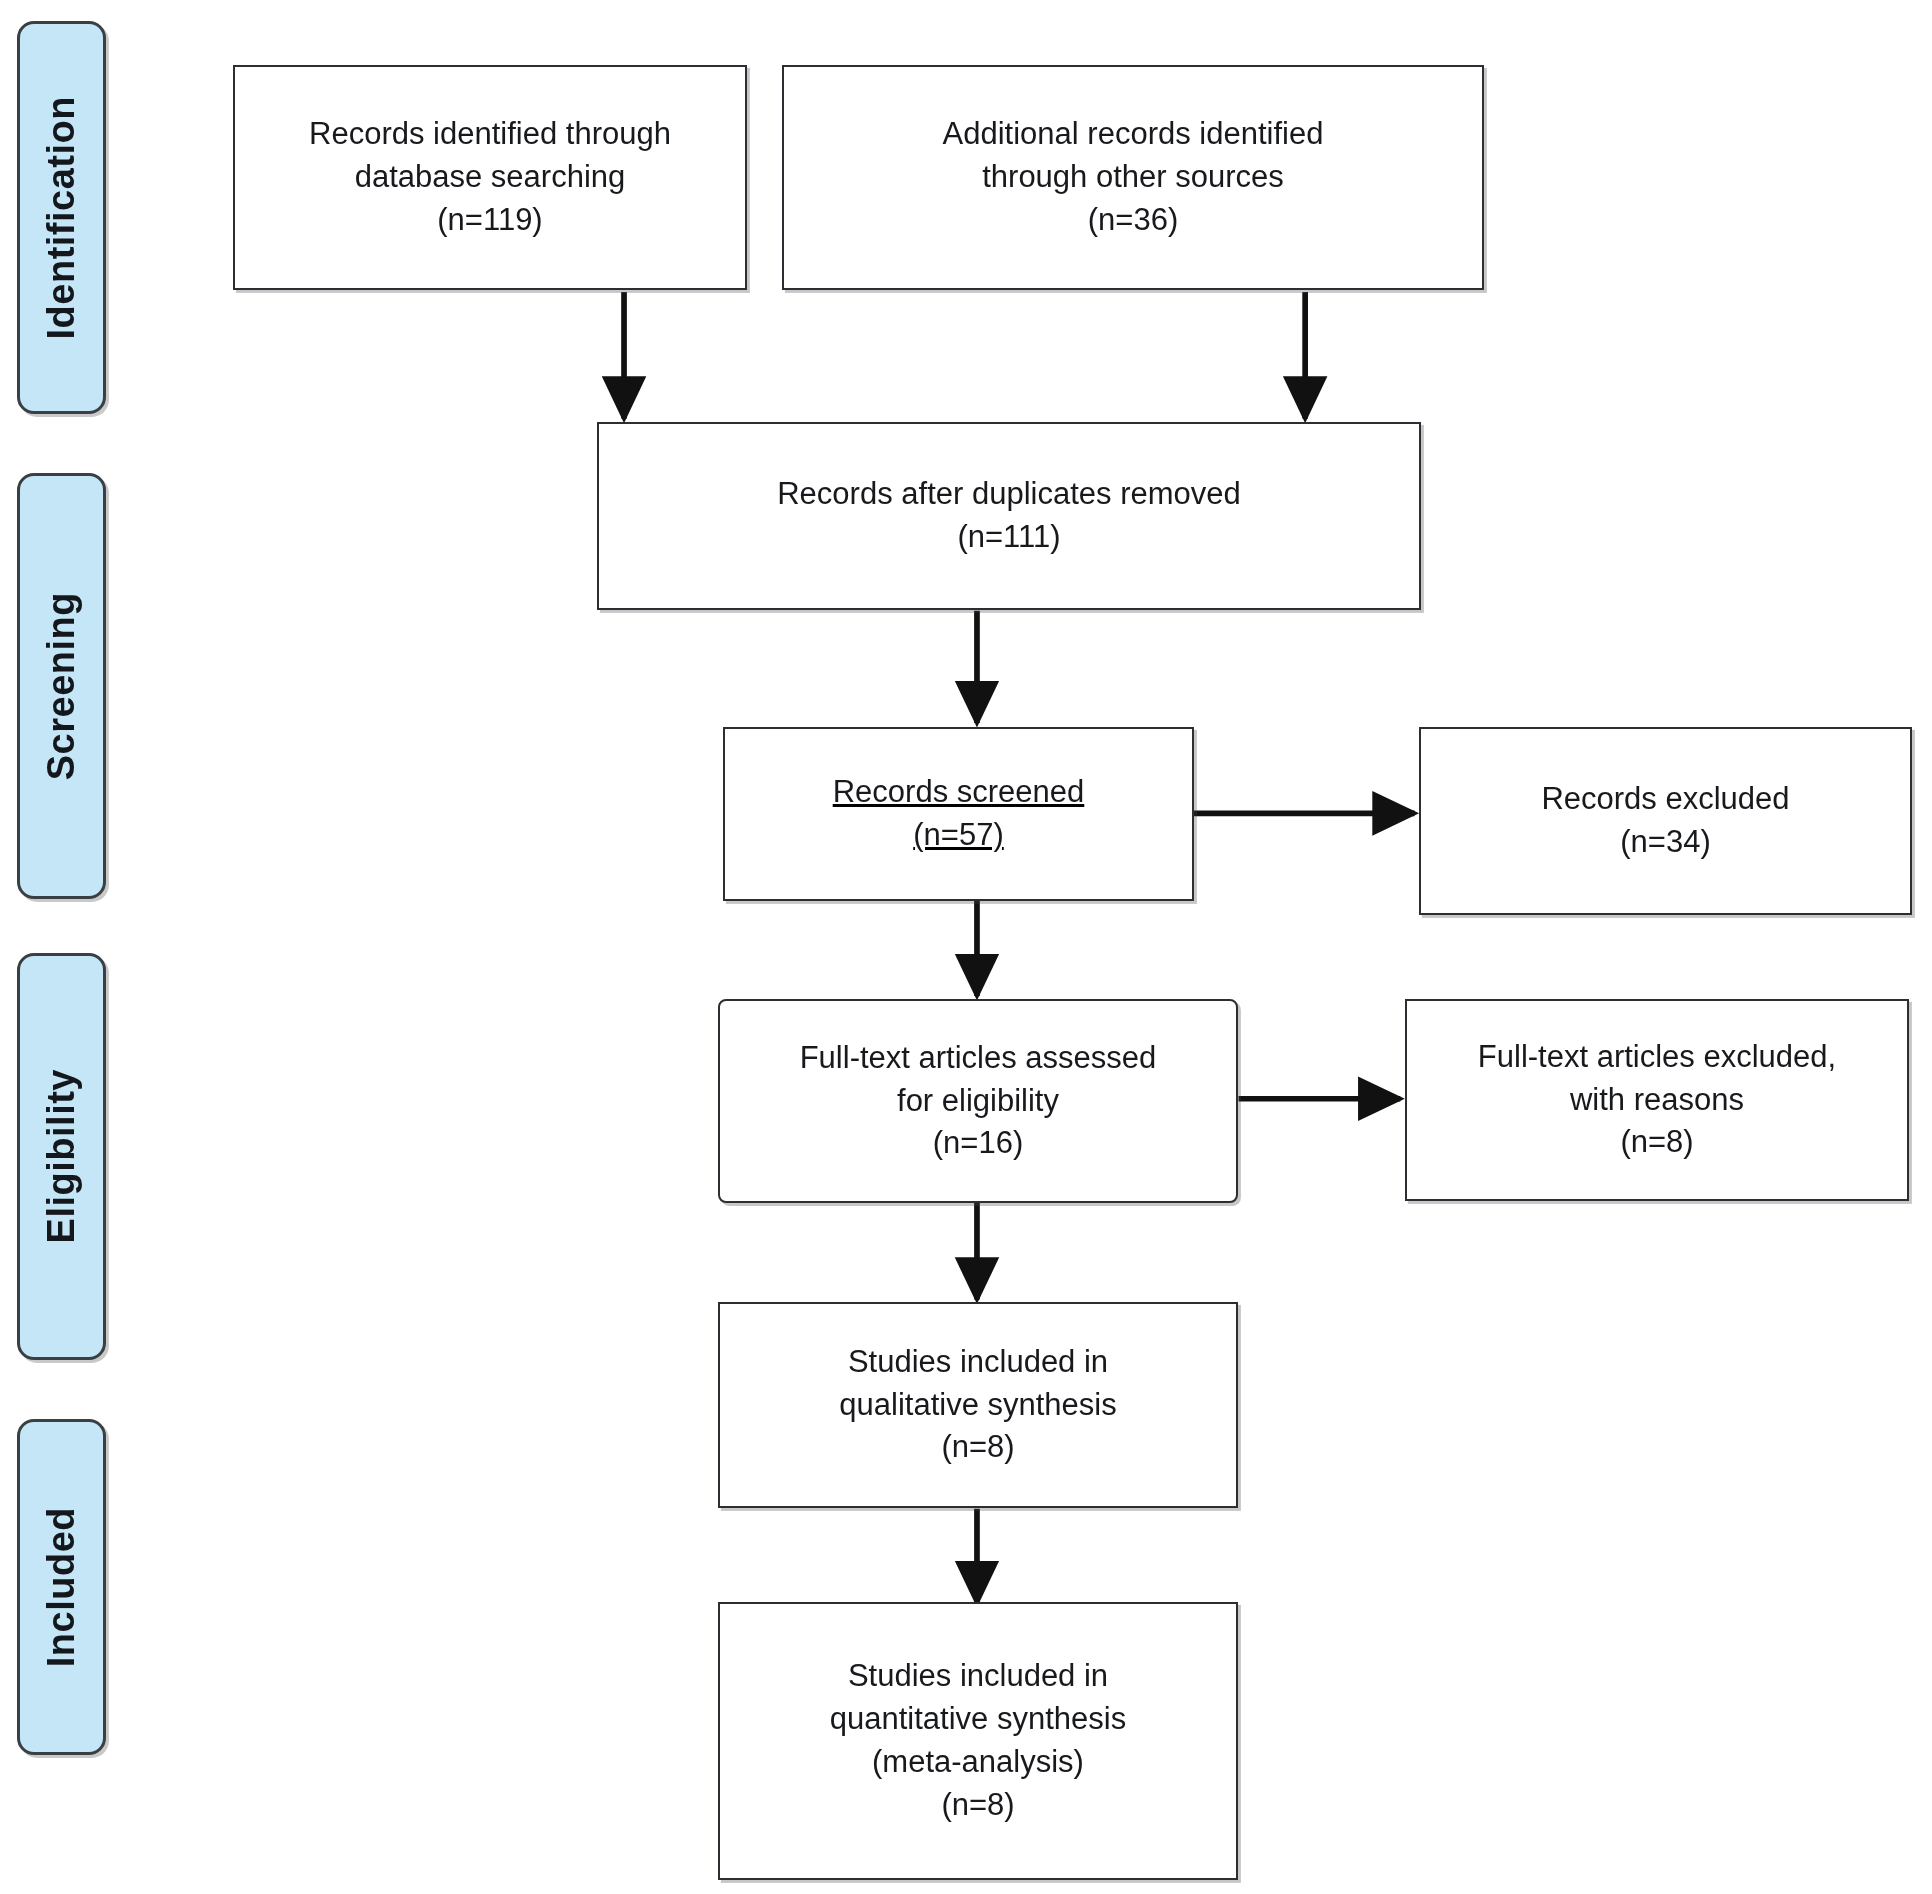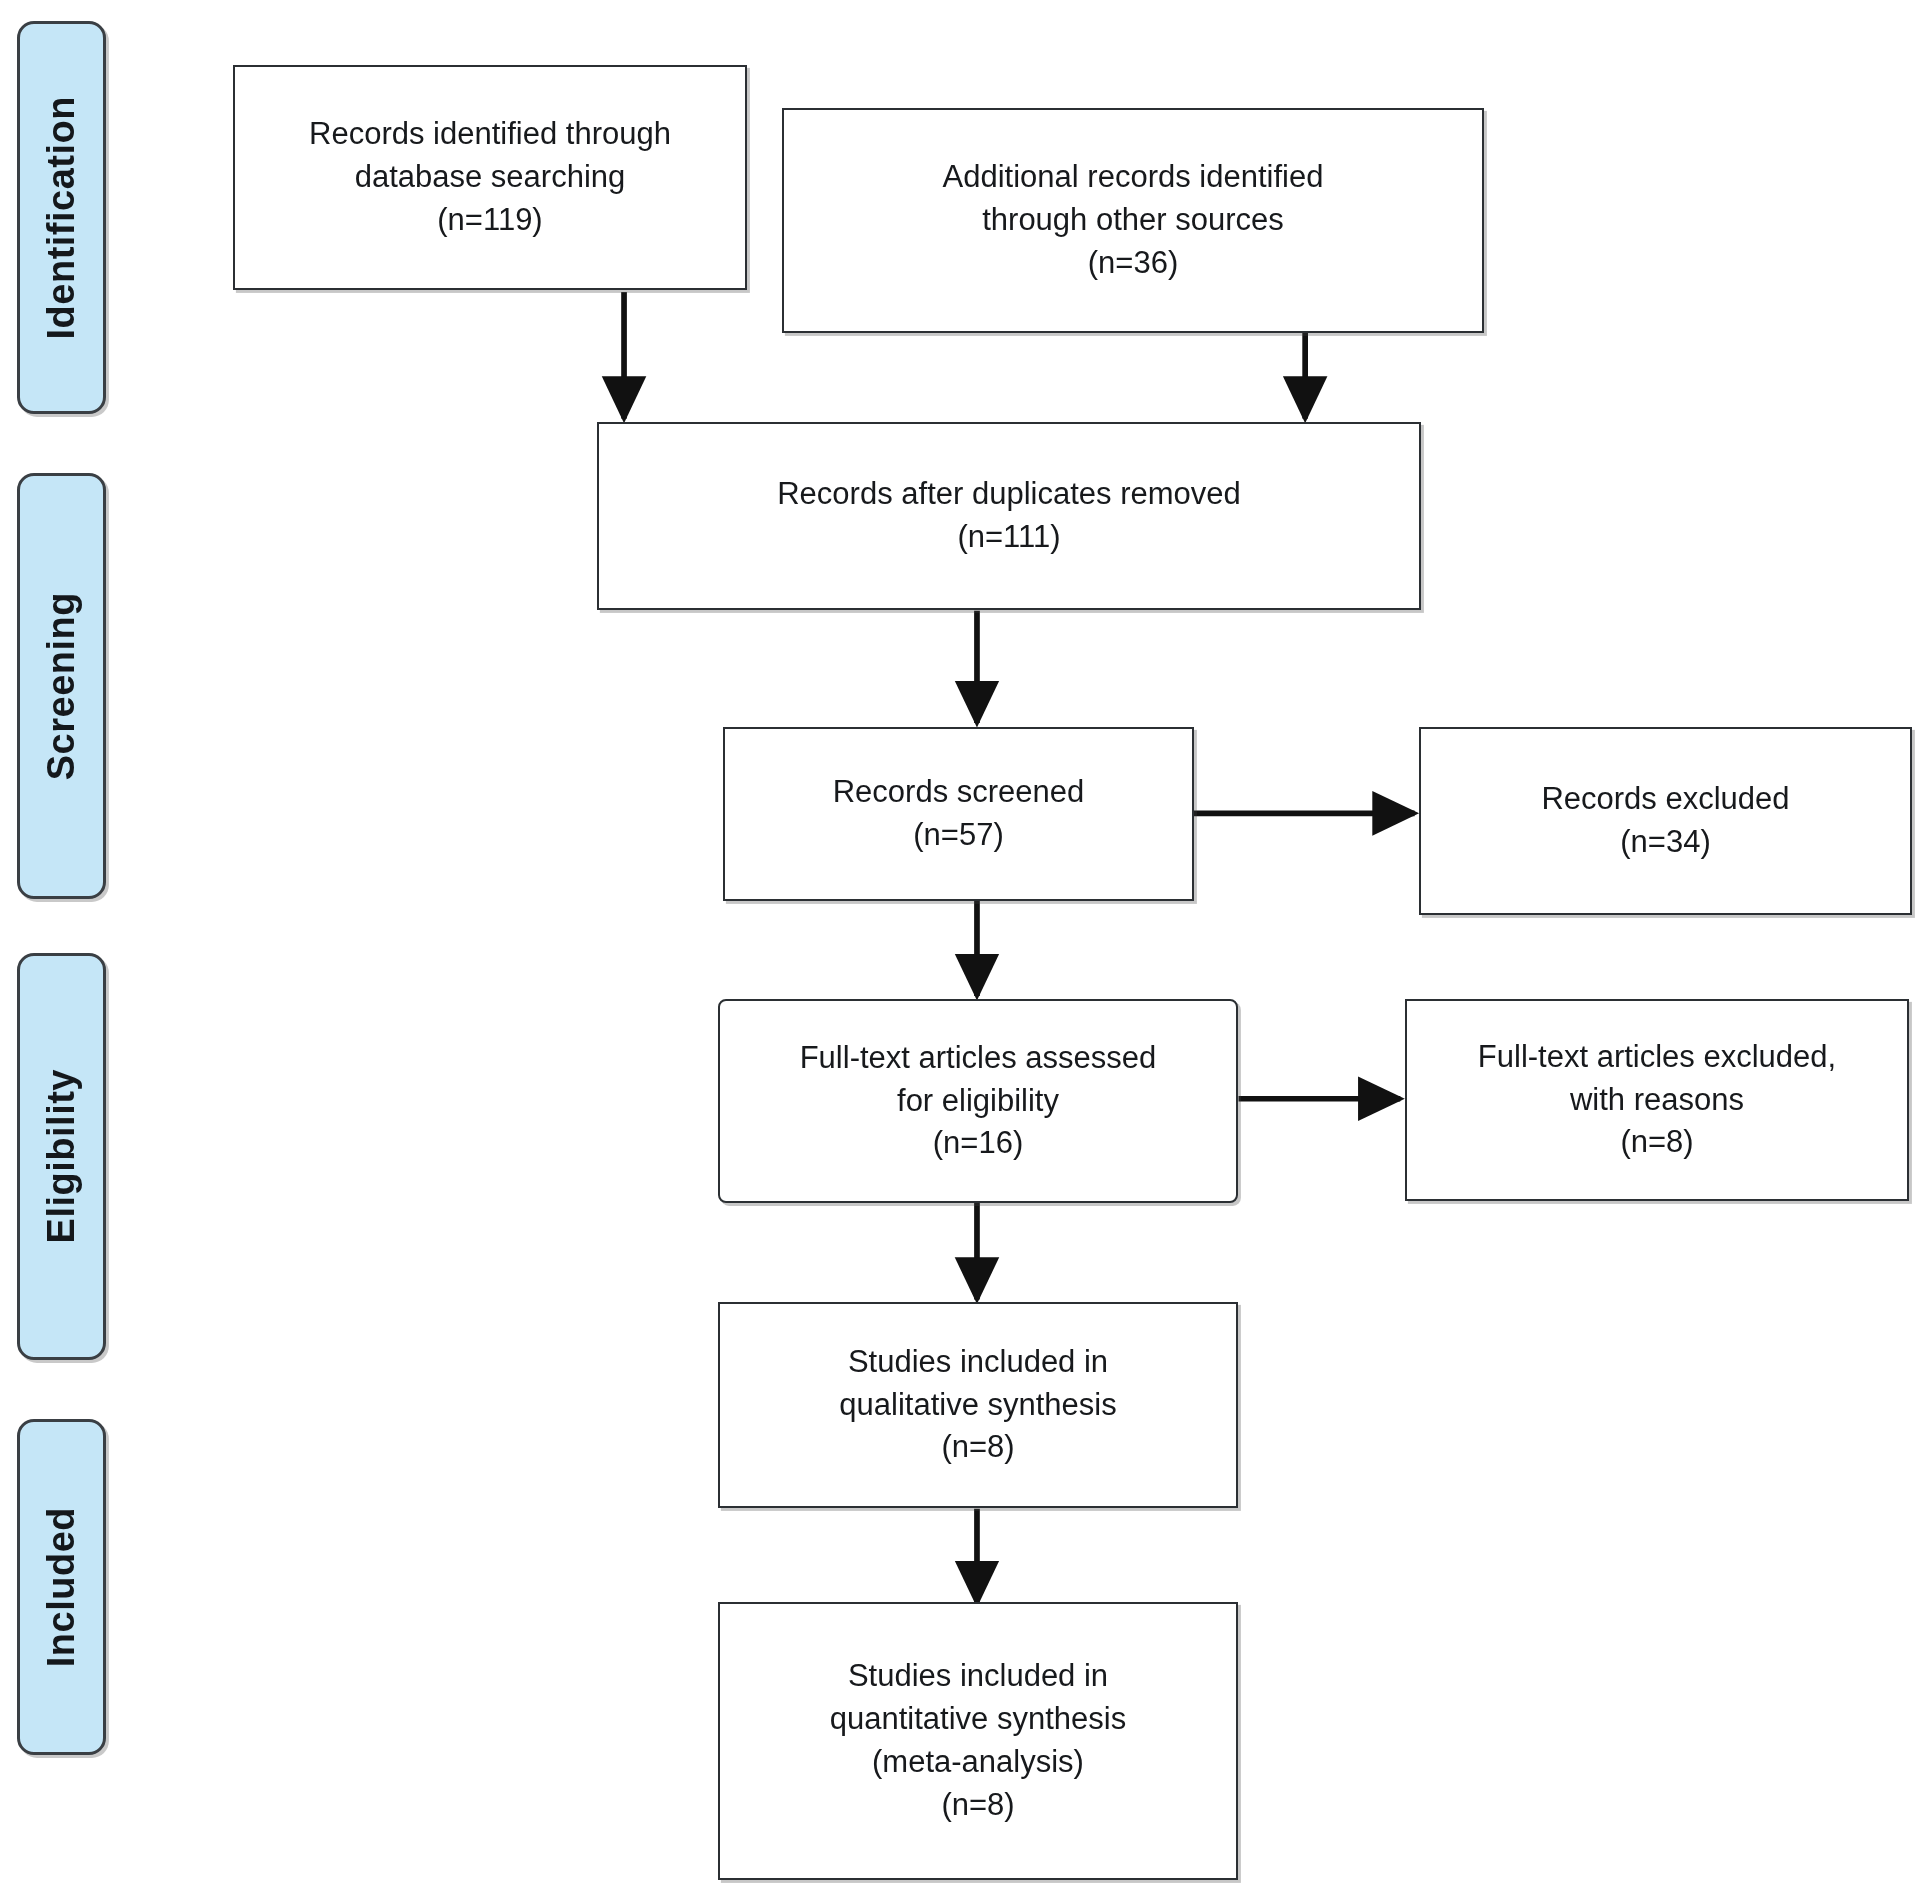--- a/index.html
+++ b/index.html
@@ -113,32 +113,32 @@
 
     <line x1="1027" y1="1586" x2="1027" y2="1685" stroke="#111111" stroke-width="6" marker-end="url(#arrowhead)"></line>
   </svg>
 
   <div class="flow-box" style="left:195px; top:65px; width:514px; height:225px;margin-left:38px;">
     <span class="box-text">Records identified through
 database searching
 (n=119)</span>
   </div>
 
-  <div class="flow-box" style="left:782px; top:65px; width:702px; height:225px;margin-top:43px;">
+  <div class="flow-box" style="left:782px; top:65px; width:702px; height:225px;">
     <span class="box-text">Additional records identified
 through other sources
 (n=36)</span>
   </div>
 
   <div class="flow-box" style="left:554px; top:422px; width:824px; height:188px;margin-left:43px;">
     <span class="box-text">Records after duplicates removed
 (n=111)</span>
   </div>
 
-  <div class="flow-box" style="left:723px; top:727px; width:471px; height:174px;">
+  <div class="flow-box" style="left:723px; top:727px; width:471px; height:174px;text-decoration:underline;">
     <span class="box-text">Records screened
 (n=57)</span>
   </div>
 
   <div class="flow-box" style="left:1419px; top:727px; width:493px; height:188px;">
     <span class="box-text">Records excluded
 (n=34)</span>
   </div>
 
   <div class="flow-box" style="left:718px; top:999px; width:520px; height:204px;border-radius:8px;">

